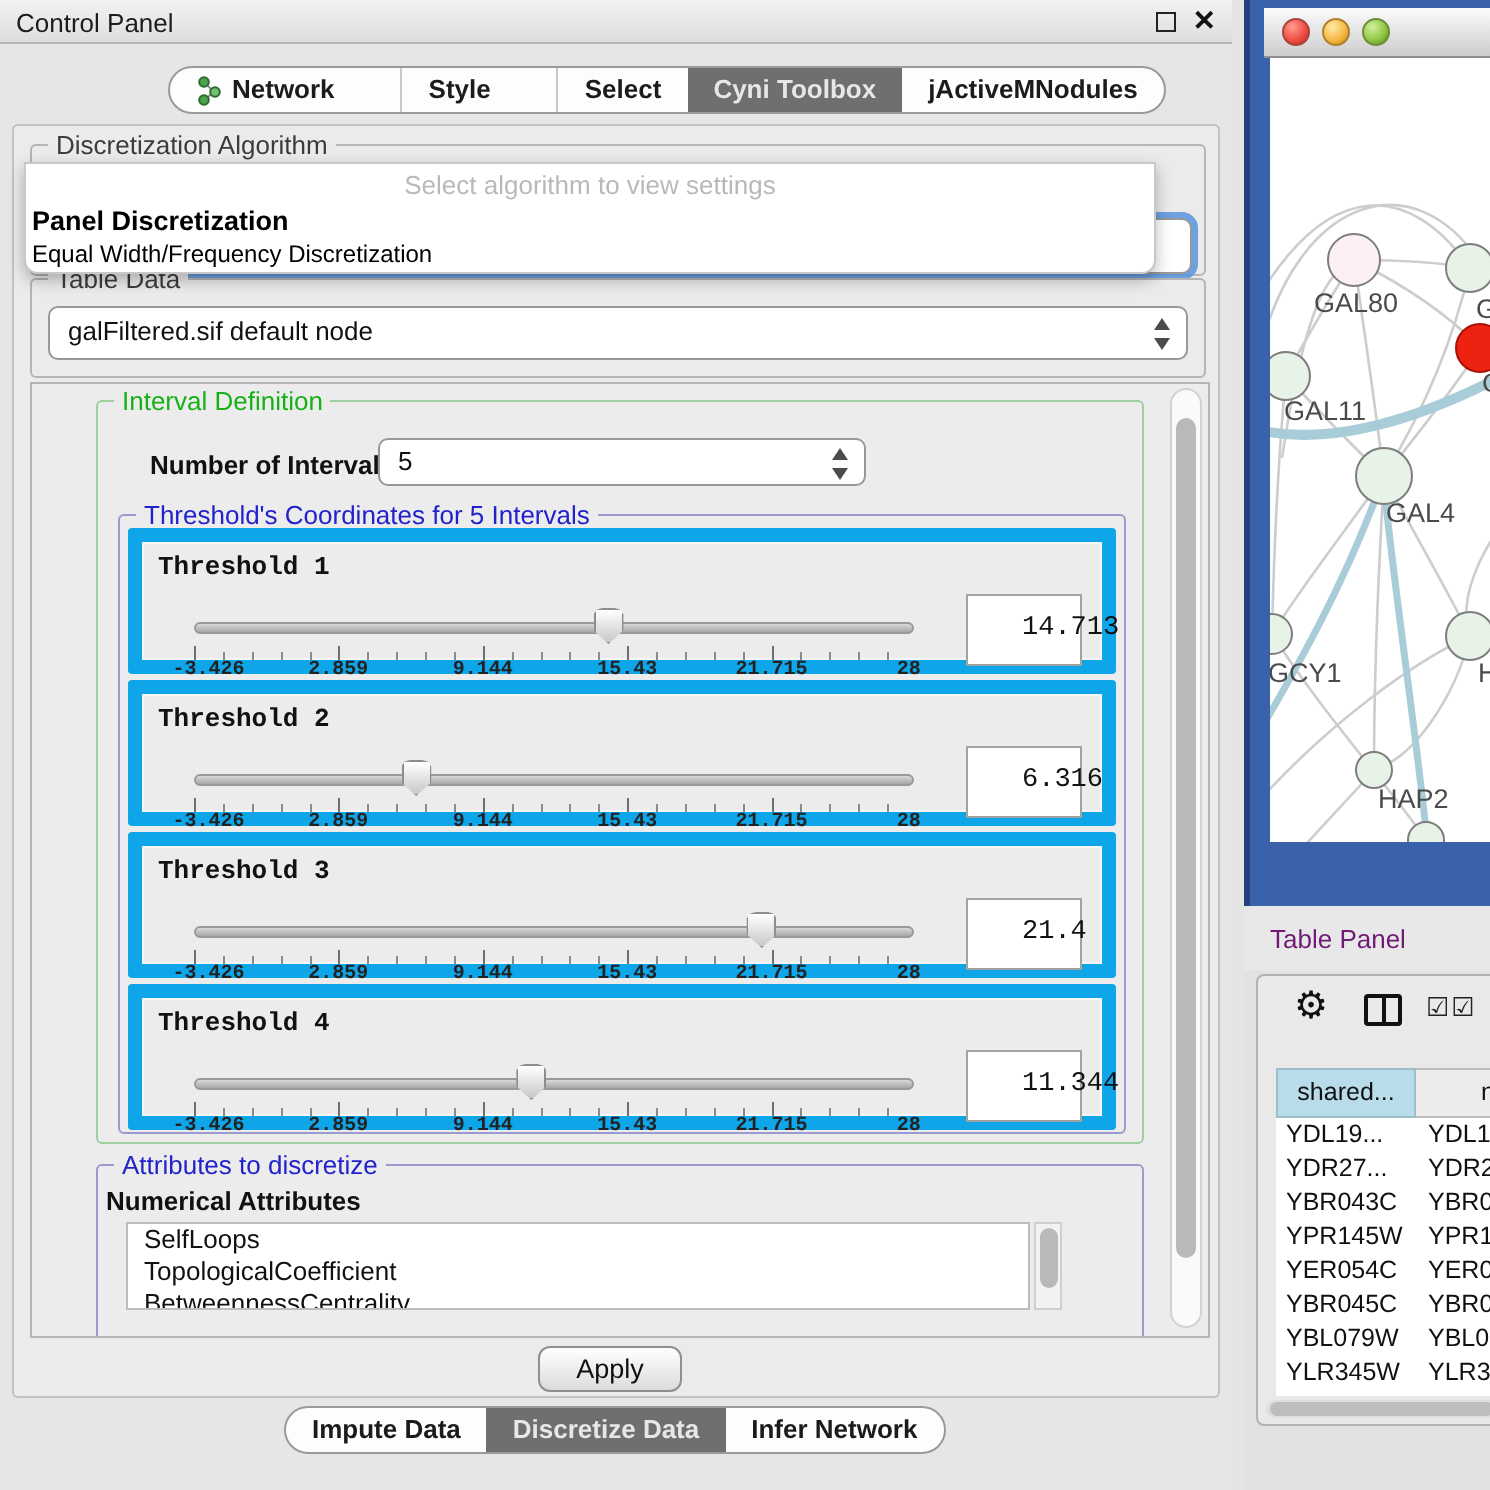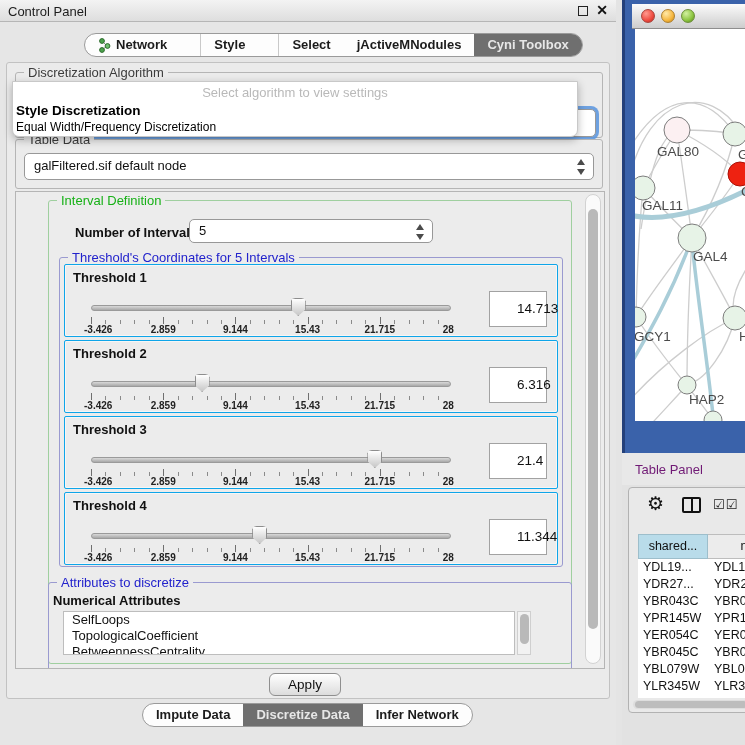--- a/index.html
+++ b/index.html
@@ -49,27 +49,27 @@
 
   .td-group { left:8px; top:76px; width:588px; height:50px; }
   .td-combo { left:8px; top:13px; width:570px; height:27px; }
 
   
   .settings-panel { position:absolute; left:8px; top:128px; width:590px; height:478px;
     border:1px solid #b5b5b5; background:#ececec; overflow:hidden; }
   .v-scroll { position:absolute; right:3px; top:2px; width:16px; height:470px; background:#fafafa; border:1px solid #d2d2d2; border-radius:8px; }
   .v-thumb { position:absolute; left:2px; top:14px; width:10px; height:420px; background:#b9b9b9; border-radius:6px; }
 
-  .interval-group { left:32px; top:8px; width:524px; height:464px; border-color:#9fcf9f; }
+  .interval-group { left:32px; top:8px; width:524px; height:372px; border-color:#9fcf9f; }
   .noi-label { position:absolute; left:26px; top:24px; font-size:13px; font-weight:bold; color:#111; }
   .noi-combo { left:140px; top:18px; width:244px; height:24px; }
   .thresh-group { left:10px; top:56px; width:504px; height:310px; border-color:#9a9ad0; }
 
   .thresh-box { position:absolute; left:4px; width:494px; height:73px; background:#ececec;
-    border:1px solid #0ea5e9; border-radius:2px; box-shadow:inset 0 0 0 1px #f6f6f6; }
+    border:7px solid #0ea5e9; border-radius:2px; box-shadow:inset 0 0 0 1px #f6f6f6;font-family:Liberation Mono, monospace; }
   .tb1{top:6px;} .tb2{top:82px;} .tb3{top:158px;} .tb4{top:234px;}
   .thresh-title { position:absolute; left:8px; top:5px; font-size:13px; font-weight:bold; color:#111; }
   .slider { position:absolute; left:26px; top:36px; width:360px; height:20px; }
   .track { position:absolute; left:0; top:4px; width:360px; height:6px; border-radius:3px;
     background:linear-gradient(#d9d9d9,#a8a8a8); border:1px solid #9a9a9a; }
   .thumb { position:absolute; top:-3px; width:15px; height:18px;
     background:linear-gradient(#ffffff,#c8c8c8); border:1px solid #8d8d8d;
     clip-path:polygon(50% 100%, 0 62%, 0 18%, 12% 4%, 30% 0, 70% 0, 88% 4%, 100% 18%, 100% 62%); }
   .ticks { position:absolute; left:26px; top:52px; width:361px; height:7px; }
   .ticks .minor { position:absolute; left:0; top:3px; width:361px; height:4px;
@@ -151,25 +151,25 @@
           <circle cx="9.5" cy="8" r="2.4" fill="#6fc06f" stroke="#2c6b2c"></circle>
         </svg>
         <span>Network</span>
       </div>
       <div class="seg sep">
         <span>Style</span>
       </div>
       <div class="seg sep">
         <span>Select</span>
       </div>
+      <div class="seg selected">
+        <span>Cyni Toolbox</span>
+      </div>
       <div class="seg">
         <span>jActiveMNodules</span>
-      </div>
-      <div class="seg selected">
-        <span>Cyni Toolbox</span>
       </div>
     </div>
 
     <div class="outer-panel">
 
       <div class="group disc-group">
         <span class="group-label lbl-gray">Discretization Algorithm</span>
         <div class="combo algo-combo"></div>
       </div>
 
@@ -303,21 +303,21 @@
         <div class="v-scroll">
             <div class="v-thumb"></div>
           </div>
       </div>
 
       <div class="apply-btn">Apply</div>
     </div>
 
     <div class="popup">
       <div class="prompt">Select algorithm to view settings</div>
-      <div class="opt1">Style Discretization</div>
+      <div class="opt1">Panel Discretization</div>
       <div class="opt2">Equal Width/Frequency Discretization</div>
     </div>
 
     <div class="tabstrip strip-bottom">
       <div class="seg">
         <span>Impute Data</span>
       </div>
       <div class="seg selected">
         <span>Discretize Data</span>
       </div>

